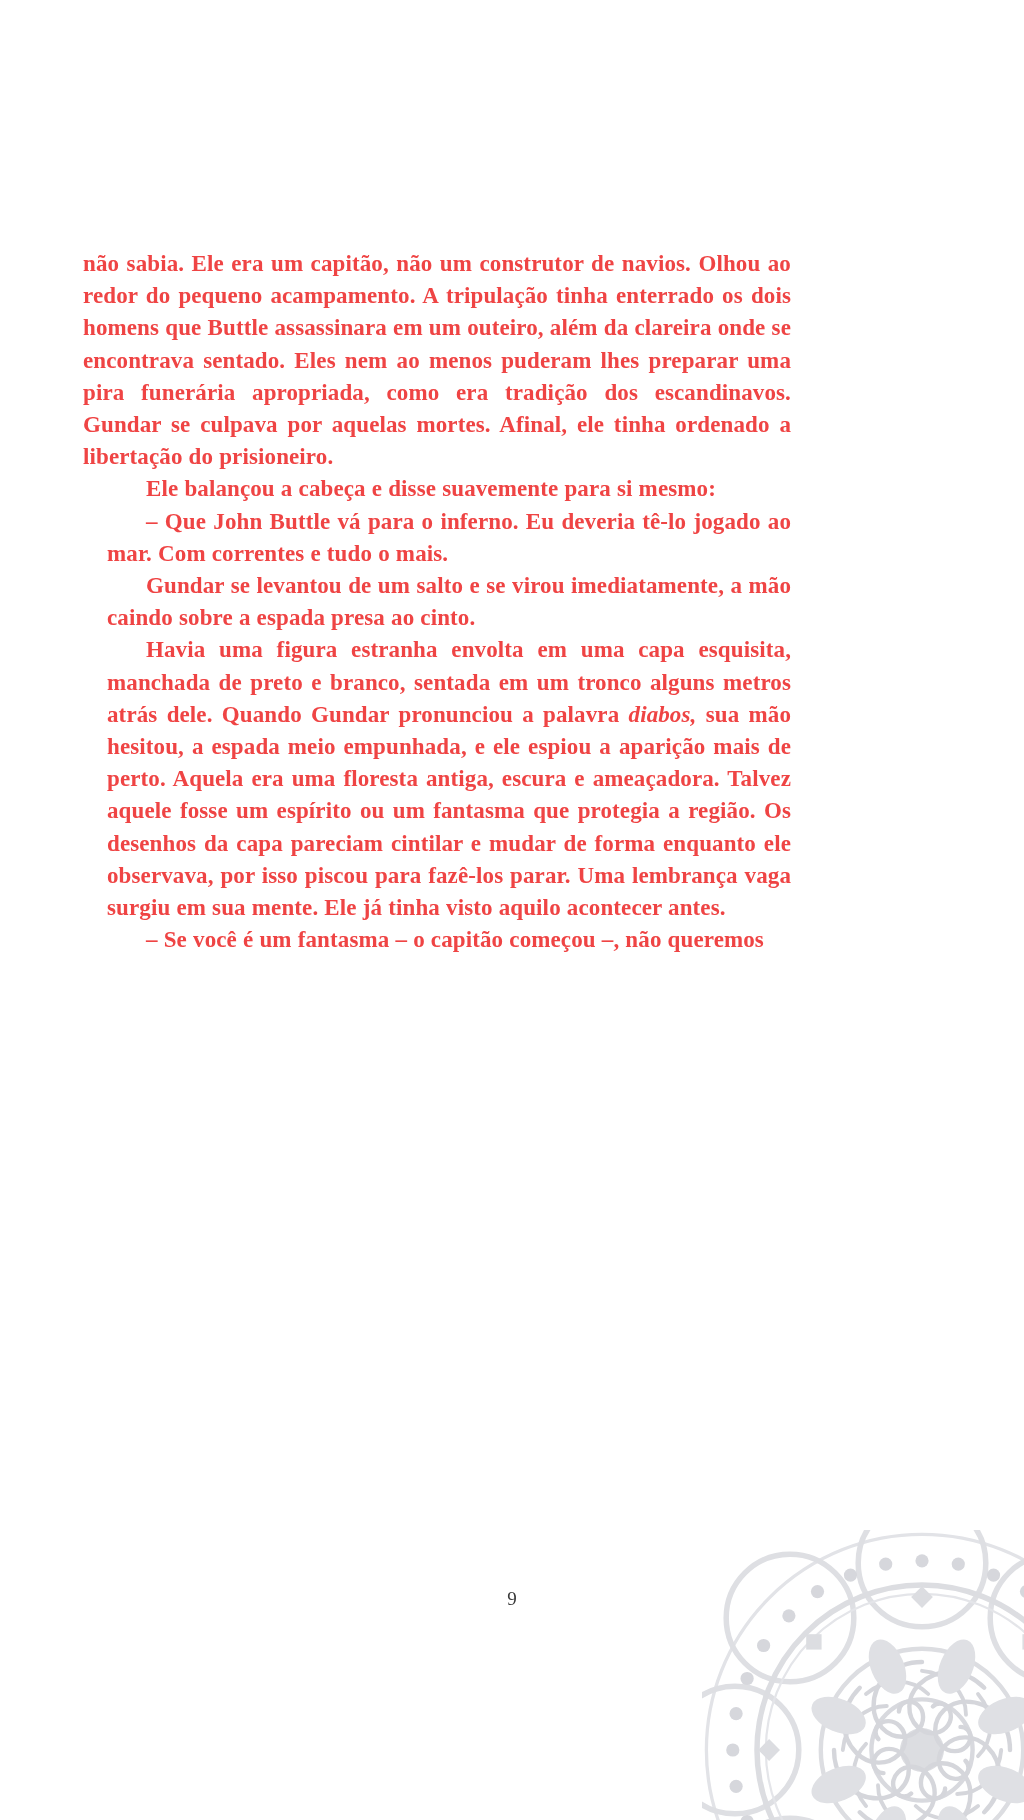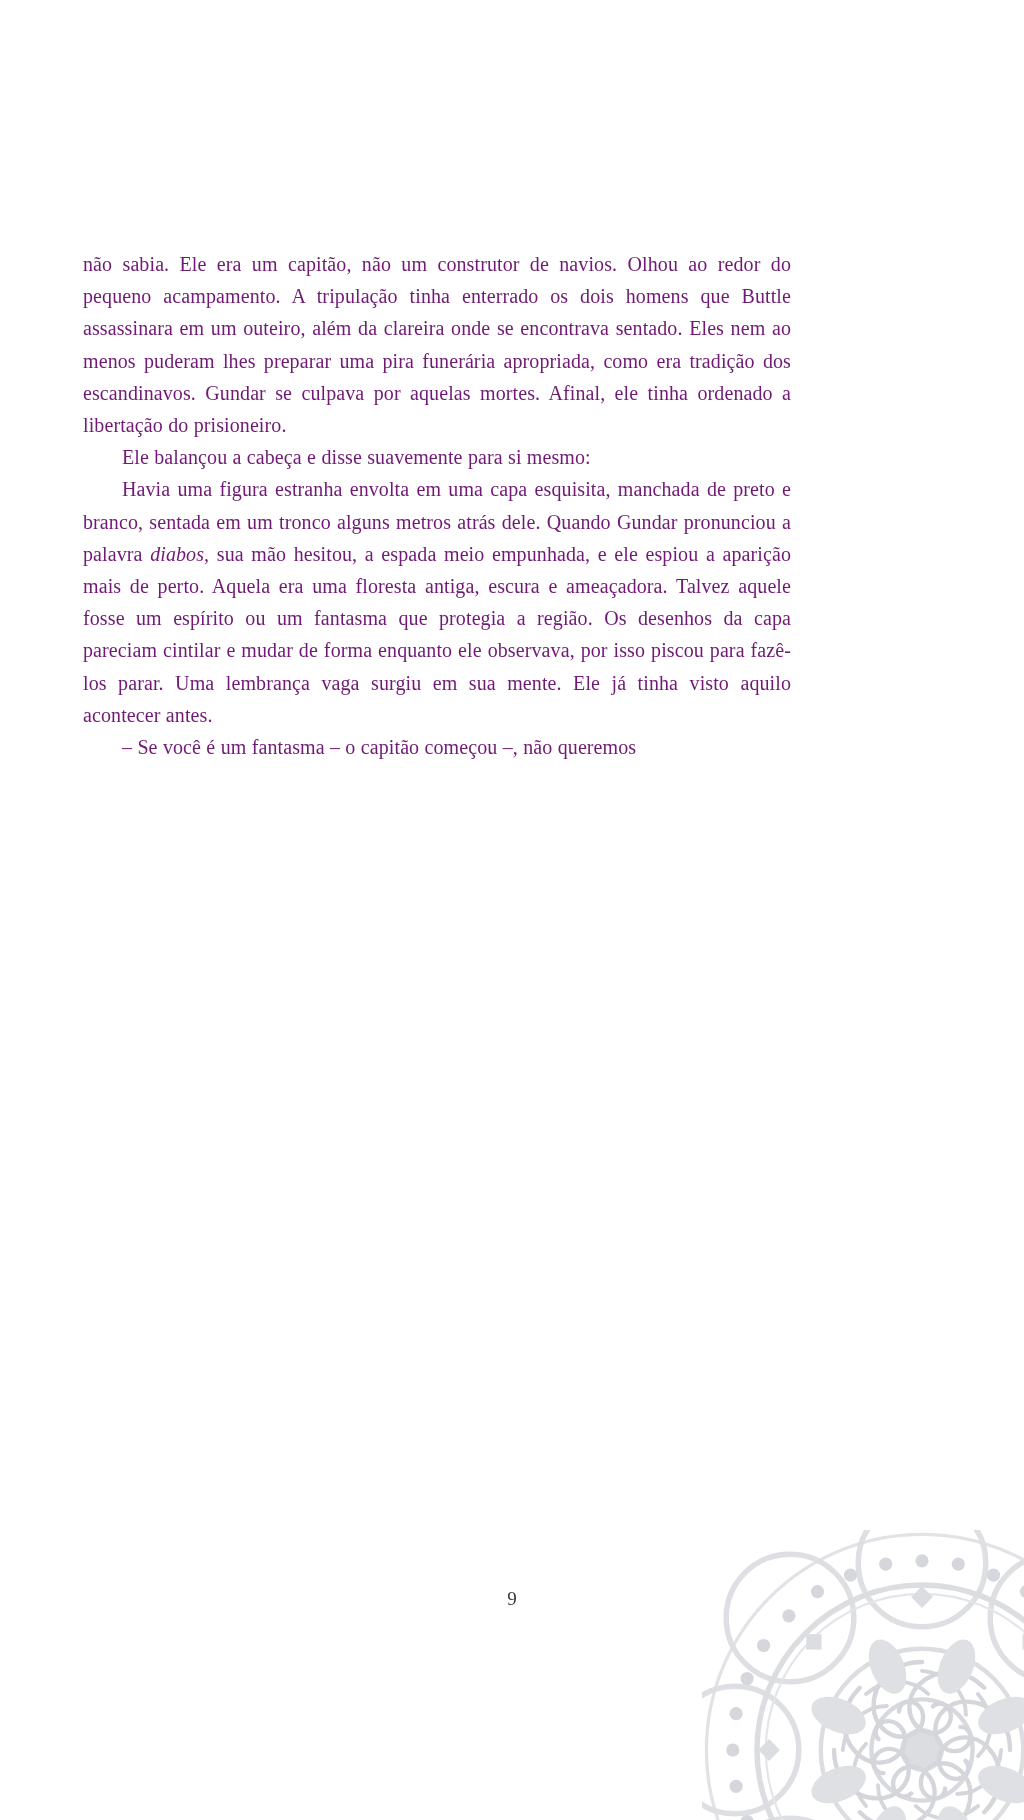--- a/index.html
+++ b/index.html
@@ -41,28 +41,29 @@
     position: absolute;
     left: 83px;
     top: 248px;
     width: 708px;
   }
 
   .para {
     margin: 0;
     text-align: justify;
     text-align-last: left;
-    font-size: 20px;
+    font-size: 23px;
     line-height: 32.2px;
     letter-spacing: 0.005em;
     word-spacing: 0.01em;
     hyphens: none;
-    color: #701a75;
-  }
-  .para.indent { text-indent: 39px; }
+    color: #ef4444;
+    font-weight: bold;
+  }
+  .para.indent { text-indent: 39px; margin-left: 24px; }
   .para em { font-style: italic; }
 
   
   .folio {
     position: absolute;
     left: 0;
     right: 0;
     top: 1586px;
     text-align: center;
     font-size: 19px;
@@ -72,20 +73,22 @@
   }
 </style>
 </head>
 <body>
 
 <div class="page">
 
   <div class="text-column">
       <p class="para"><span>não sabia. Ele era um capitão, não um construtor de navios. Olhou ao redor do pequeno acampamento. A tripulação tinha enterrado os dois homens que Buttle assassinara em um outeiro, além da clareira onde se encontrava sentado. Eles nem ao menos puderam lhes preparar uma pira funerária apropriada, como era tradição dos escandinavos. Gundar se culpava por aquelas mortes. Afinal, ele tinha ordenado a libertação do prisioneiro.</span></p>
       <p class="para indent"><span>Ele balançou a cabeça e disse suavemente para si mesmo:</span></p>
+      <p class="para indent"><span>– Que John Buttle vá para o inferno. Eu deveria tê-lo jogado ao mar. Com correntes e tudo o mais.</span></p>
+      <p class="para indent"><span>Gundar se levantou de um salto e se virou imediatamente, a mão caindo sobre a espada presa ao cinto.</span></p>
       <p class="para indent"><span>Havia uma figura estranha envolta em uma capa esquisita, manchada de preto e branco, sentada em um tronco alguns metros atrás dele. Quando Gundar pronunciou a palavra </span><em>diabos,</em><span> sua mão hesitou, a espada meio empunhada, e ele espiou a aparição mais de perto. Aquela era uma floresta antiga, escura e ameaçadora. Talvez aquele fosse um espírito ou um fantasma que protegia a região. Os desenhos da capa pareciam cintilar e mudar de forma enquanto ele observava, por isso piscou para fazê-los parar. Uma lembrança vaga surgiu em sua mente. Ele já tinha visto aquilo acontecer antes.</span></p>
       <p class="para indent"><span>– Se você é um fantasma – o capitão começou –, não queremos</span></p>
     </div>
 
   <div class="folio">9</div>
 
   <div class="ornament">
     <svg viewBox="0 0 400 400" xmlns="http://www.w3.org/2000/svg" aria-hidden="true">
       <defs>
         <g id="petal-unit">

